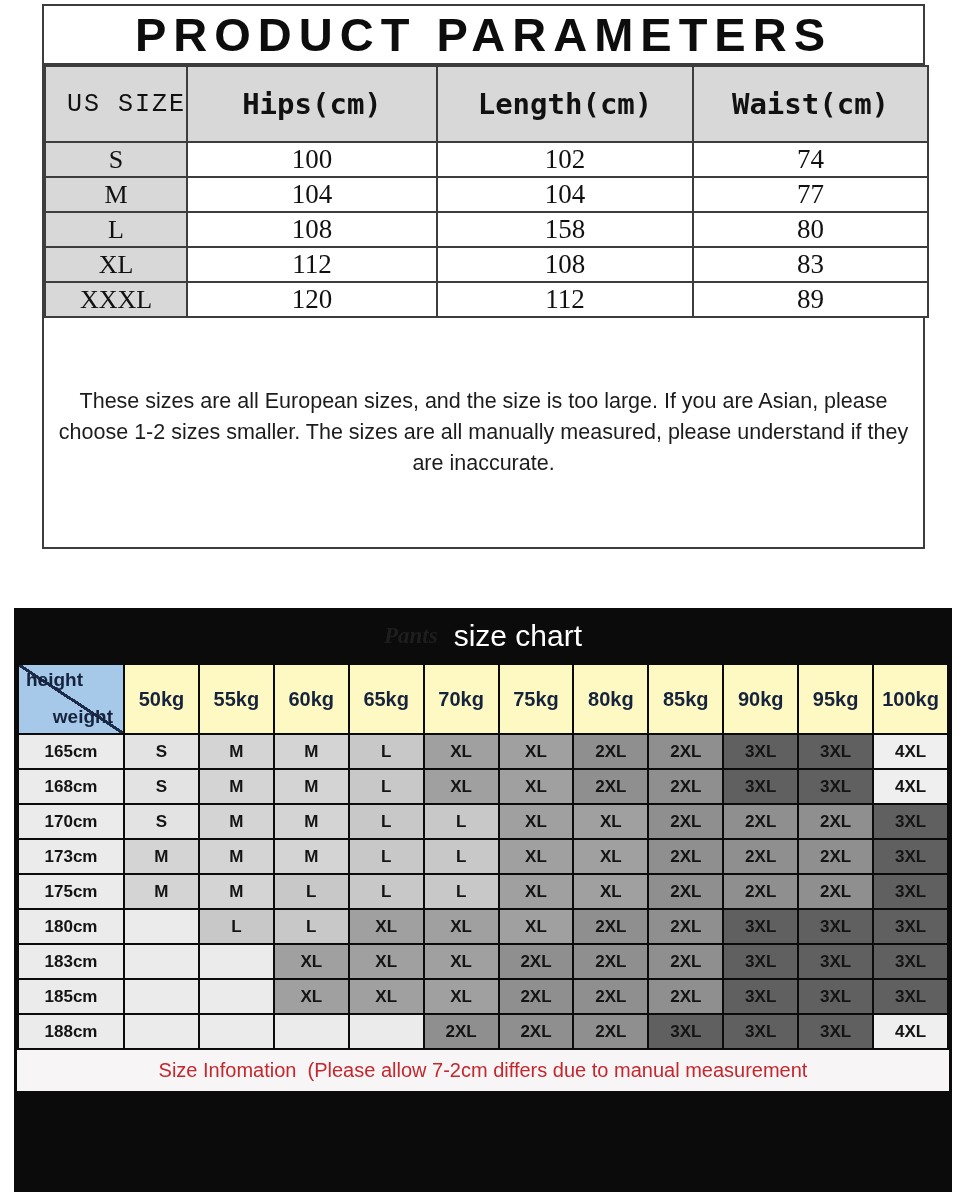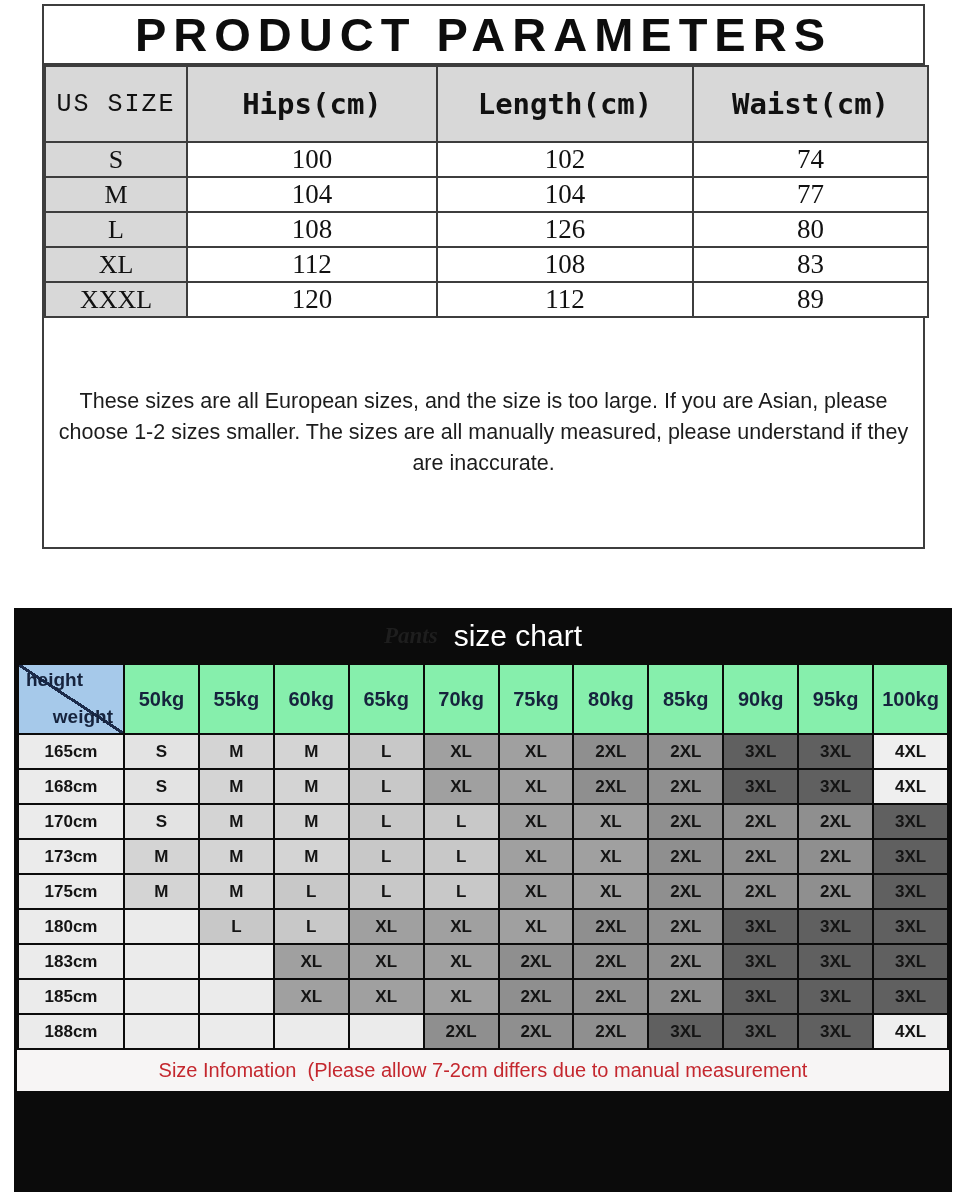--- a/index.html
+++ b/index.html
@@ -24,21 +24,21 @@
   table.params{border-collapse:collapse;width:100%;table-layout:fixed;}
   .params th,.params td{
     border:2px solid #3d3d3d;text-align:center;padding:0;overflow:hidden;
   }
   .params thead th{
     background:#d8d8d8;height:74px;
     font-family:"DejaVu Sans Mono",monospace;font-weight:bold;font-size:29px;color:#111;
   }
   .params thead th.size-col{
     font-family:"Liberation Mono",monospace;font-weight:normal;
-    font-size:25px;letter-spacing:2px;
+    font-size:25px;letter-spacing:2px;text-align:right;
   }
   .params tbody th{
     background:#d8d8d8;height:33px;
     font-family:"Liberation Serif",serif;font-weight:normal;font-size:26px;color:#111;
   }
   .params tbody td{
     background:#ffffff;font-family:"Liberation Serif",serif;font-size:27px;color:#111;
   }
   .note-box{
     height:229px;display:flex;align-items:center;justify-content:center;
@@ -59,21 +59,21 @@
   }
   .watermark{
     color:#1e1e1e;font-family:"Liberation Serif",serif;font-style:italic;
     font-weight:bold;font-size:23px;margin-right:16px;
   }
   table.chart{border-collapse:collapse;width:100%;table-layout:fixed;}
   .chart th,.chart td{
     border:2px solid #0b0b0b;text-align:center;padding:0;overflow:hidden;
   }
   .chart thead th{
-    background:#86efac;height:68px;color:#16233d;
+    background:#fef9c3;height:68px;color:#16233d;
     font-size:20px;font-weight:bold;
   }
   .chart thead th.corner{
     position:relative;
     background-color:#a6c9ea;
     background-image:linear-gradient(to top right,
       transparent calc(50% - 1.5px),
       #1c2b4a calc(50% - 1.5px),
       #1c2b4a calc(50% + 1.5px),
       transparent calc(50% + 1.5px));
@@ -122,21 +122,21 @@
         </tr>
         <tr>
           <th>M</th>
           <td>104</td>
           <td>104</td>
           <td>77</td>
         </tr>
         <tr>
           <th>L</th>
           <td>108</td>
-          <td>126</td>
+          <td>158</td>
           <td>80</td>
         </tr>
         <tr>
           <th>XL</th>
           <td>112</td>
           <td>108</td>
           <td>83</td>
         </tr>
         <tr>
           <th>XXXL</th>

